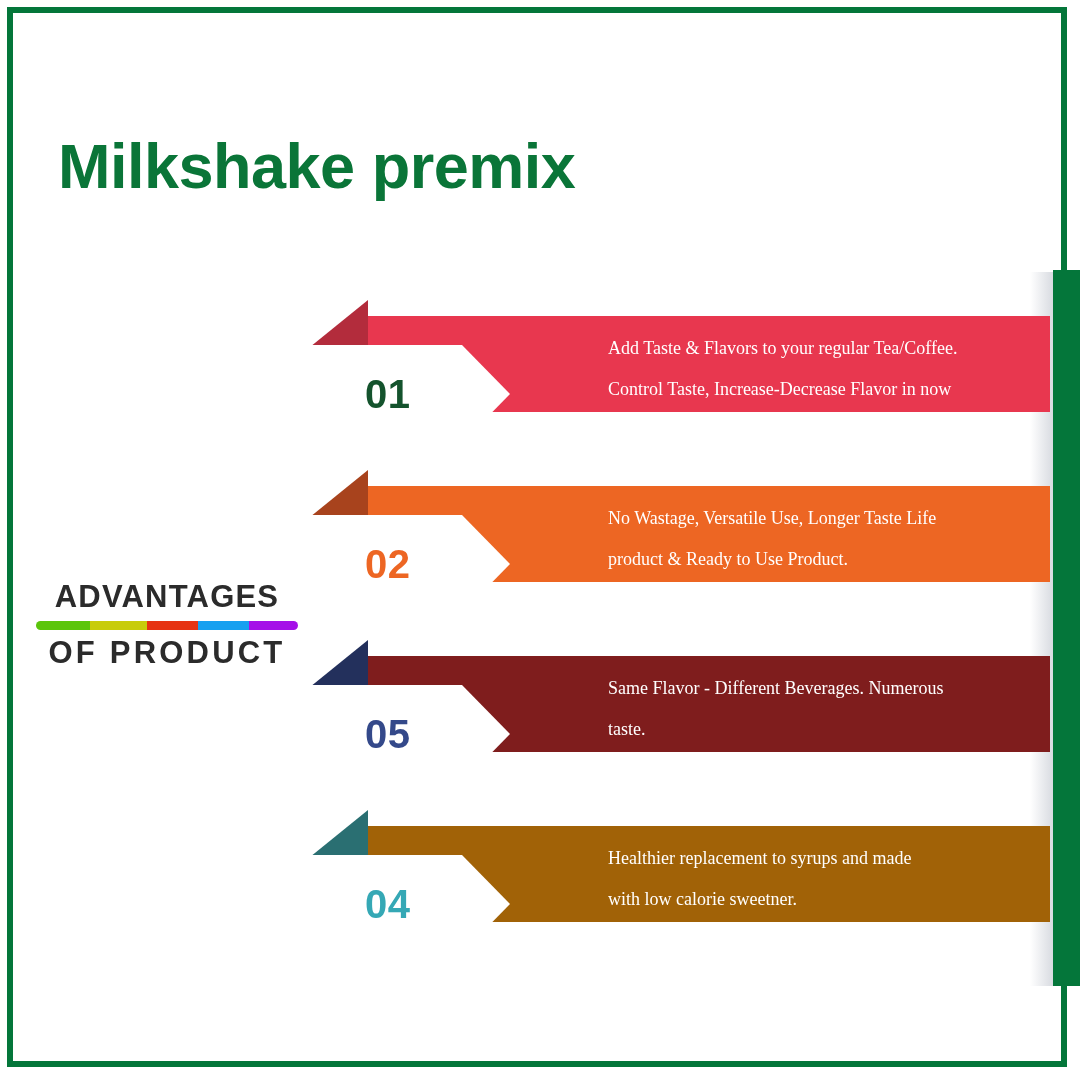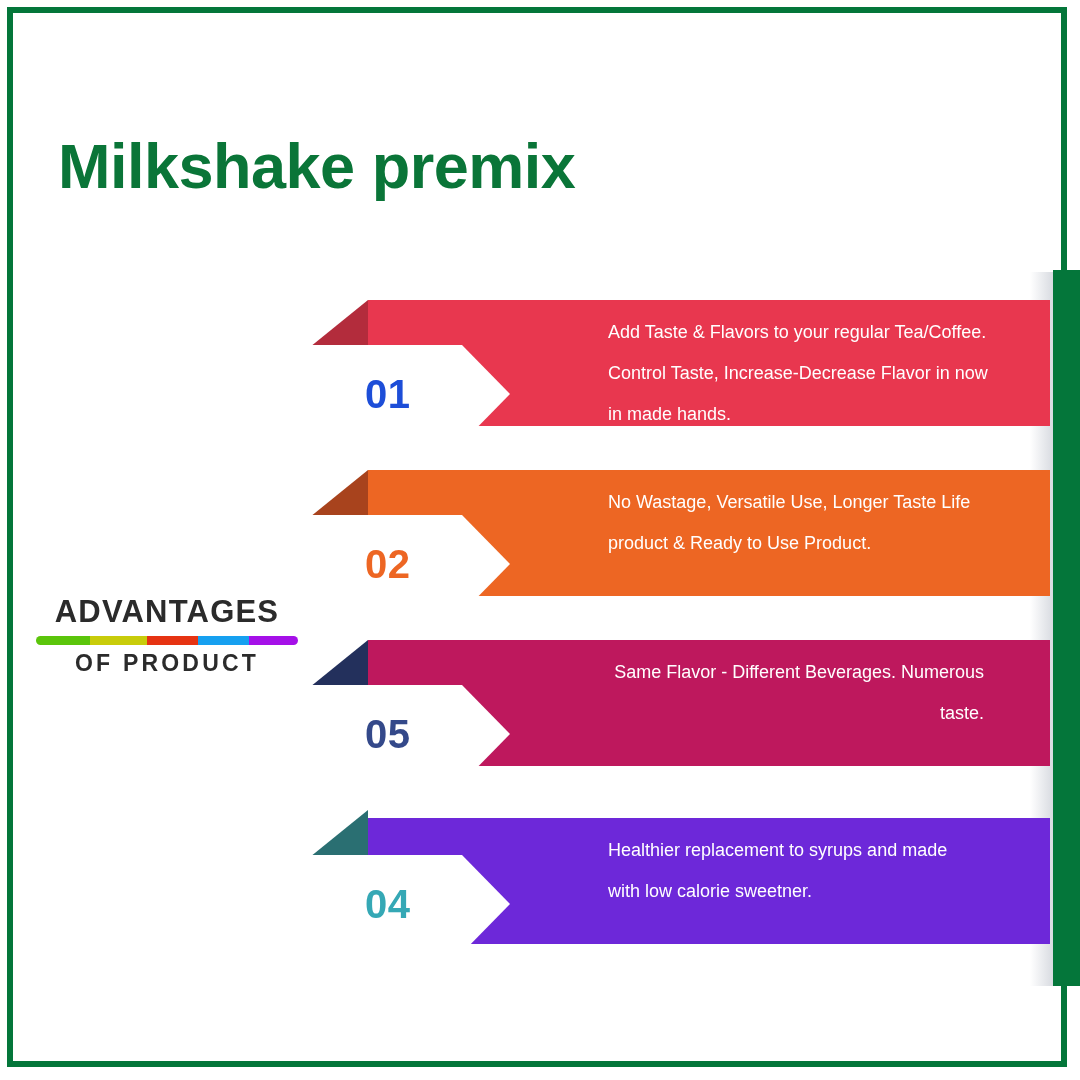--- a/index.html
+++ b/index.html
@@ -40,21 +40,21 @@
     color: #0A7538;
     letter-spacing: -0.5px;
     white-space: nowrap;
     line-height: 1.05;
   }
 
   
   .left-label {
     position: absolute;
     left: 28px;
-    top: 596px;
+    top: 581px;
     width: 278px;
     text-align: center;
   }
   .left-label .adv {
     font-size: 31px;
     font-weight: bold;
     color: #2B2B2B;
     letter-spacing: 1.2px;
     line-height: 1.05;
   }
@@ -66,21 +66,21 @@
     border-radius: 5px;
     overflow: hidden;
   }
   .colorbar span { height: 100%; }
   .cb1 { flex: 1.05; }
   .cb2 { flex: 1.12; }
   .cb3 { flex: 1.0; }
   .cb4 { flex: 1.0; }
   .cb5 { flex: 0.95; }
   .left-label .ofp {
-    font-size: 23px;
+    font-size: 31px;
     font-weight: bold;
     color: #2B2B2B;
     letter-spacing: 3.2px;
     line-height: 1.1;
     margin-top: 2px;
   }
 
   
   .green-bar-shadow {
     position: absolute;
@@ -101,24 +101,25 @@
 
   
   .row {
     position: absolute;
     left: 310px;
     width: 740px;
   }
   .bar {
     position: absolute;
     left: 58px;
-    top: 0;
+    top: 16px;
     right: 0;
-    height: 126px;
+    height: 96px;
     box-sizing: border-box;
+    font-family: Liberation Serif, serif;
   }
   .fold {
     position: absolute;
     left: 0;
     top: 0;
     width: 58px;
     height: 47px;
   }
   .fold:after {
     content: "";
@@ -184,49 +185,49 @@
       <div class="row" style="top: 300px;">
         <div class="bar" style="background: rgb(232, 55, 79);">
           <div class="desc">
             <p>Add Taste &amp; Flavors to your regular Tea/Coffee.</p>
             <p>Control Taste, Increase-Decrease Flavor in now</p>
             <p>in made hands.</p>
           </div>
         </div>
         <div class="fold" style="--fc: #B32C3C;"></div>
         <div class="tag">
-          <span class="tag-num" style="color: #1d4ed8;">01</span>
+          <span class="tag-num" style="color: #14532d;">01</span>
         </div>
       </div>
       <div class="row" style="top: 470px;">
         <div class="bar" style="background: rgb(237, 102, 35);">
           <div class="desc">
             <p>No Wastage, Versatile Use, Longer Taste Life</p>
             <p>product &amp; Ready to Use Product.</p>
           </div>
         </div>
         <div class="fold" style="--fc: #A8431D;"></div>
         <div class="tag">
           <span class="tag-num" style="color: rgb(237, 102, 35);">02</span>
         </div>
       </div>
       <div class="row" style="top: 640px;">
-        <div class="bar" style="background: #be185d; text-align: right;">
+        <div class="bar" style="background: #7f1d1d;">
           <div class="desc">
             <p>Same Flavor - Different Beverages. Numerous</p>
             <p>taste.</p>
           </div>
         </div>
         <div class="fold" style="--fc: #23305C;"></div>
         <div class="tag">
           <span class="tag-num" style="color: rgb(52, 73, 138);">05</span>
         </div>
       </div>
       <div class="row" style="top: 810px;">
-        <div class="bar" style="background: #6d28d9; margin-top: 8px;">
+        <div class="bar" style="background: #a16207;">
           <div class="desc">
             <p>Healthier replacement to syrups and made</p>
             <p>with low calorie sweetner.</p>
           </div>
         </div>
         <div class="fold" style="--fc: #2A6F72;"></div>
         <div class="tag">
           <span class="tag-num" style="color: rgb(53, 168, 181);">04</span>
         </div>
       </div>

